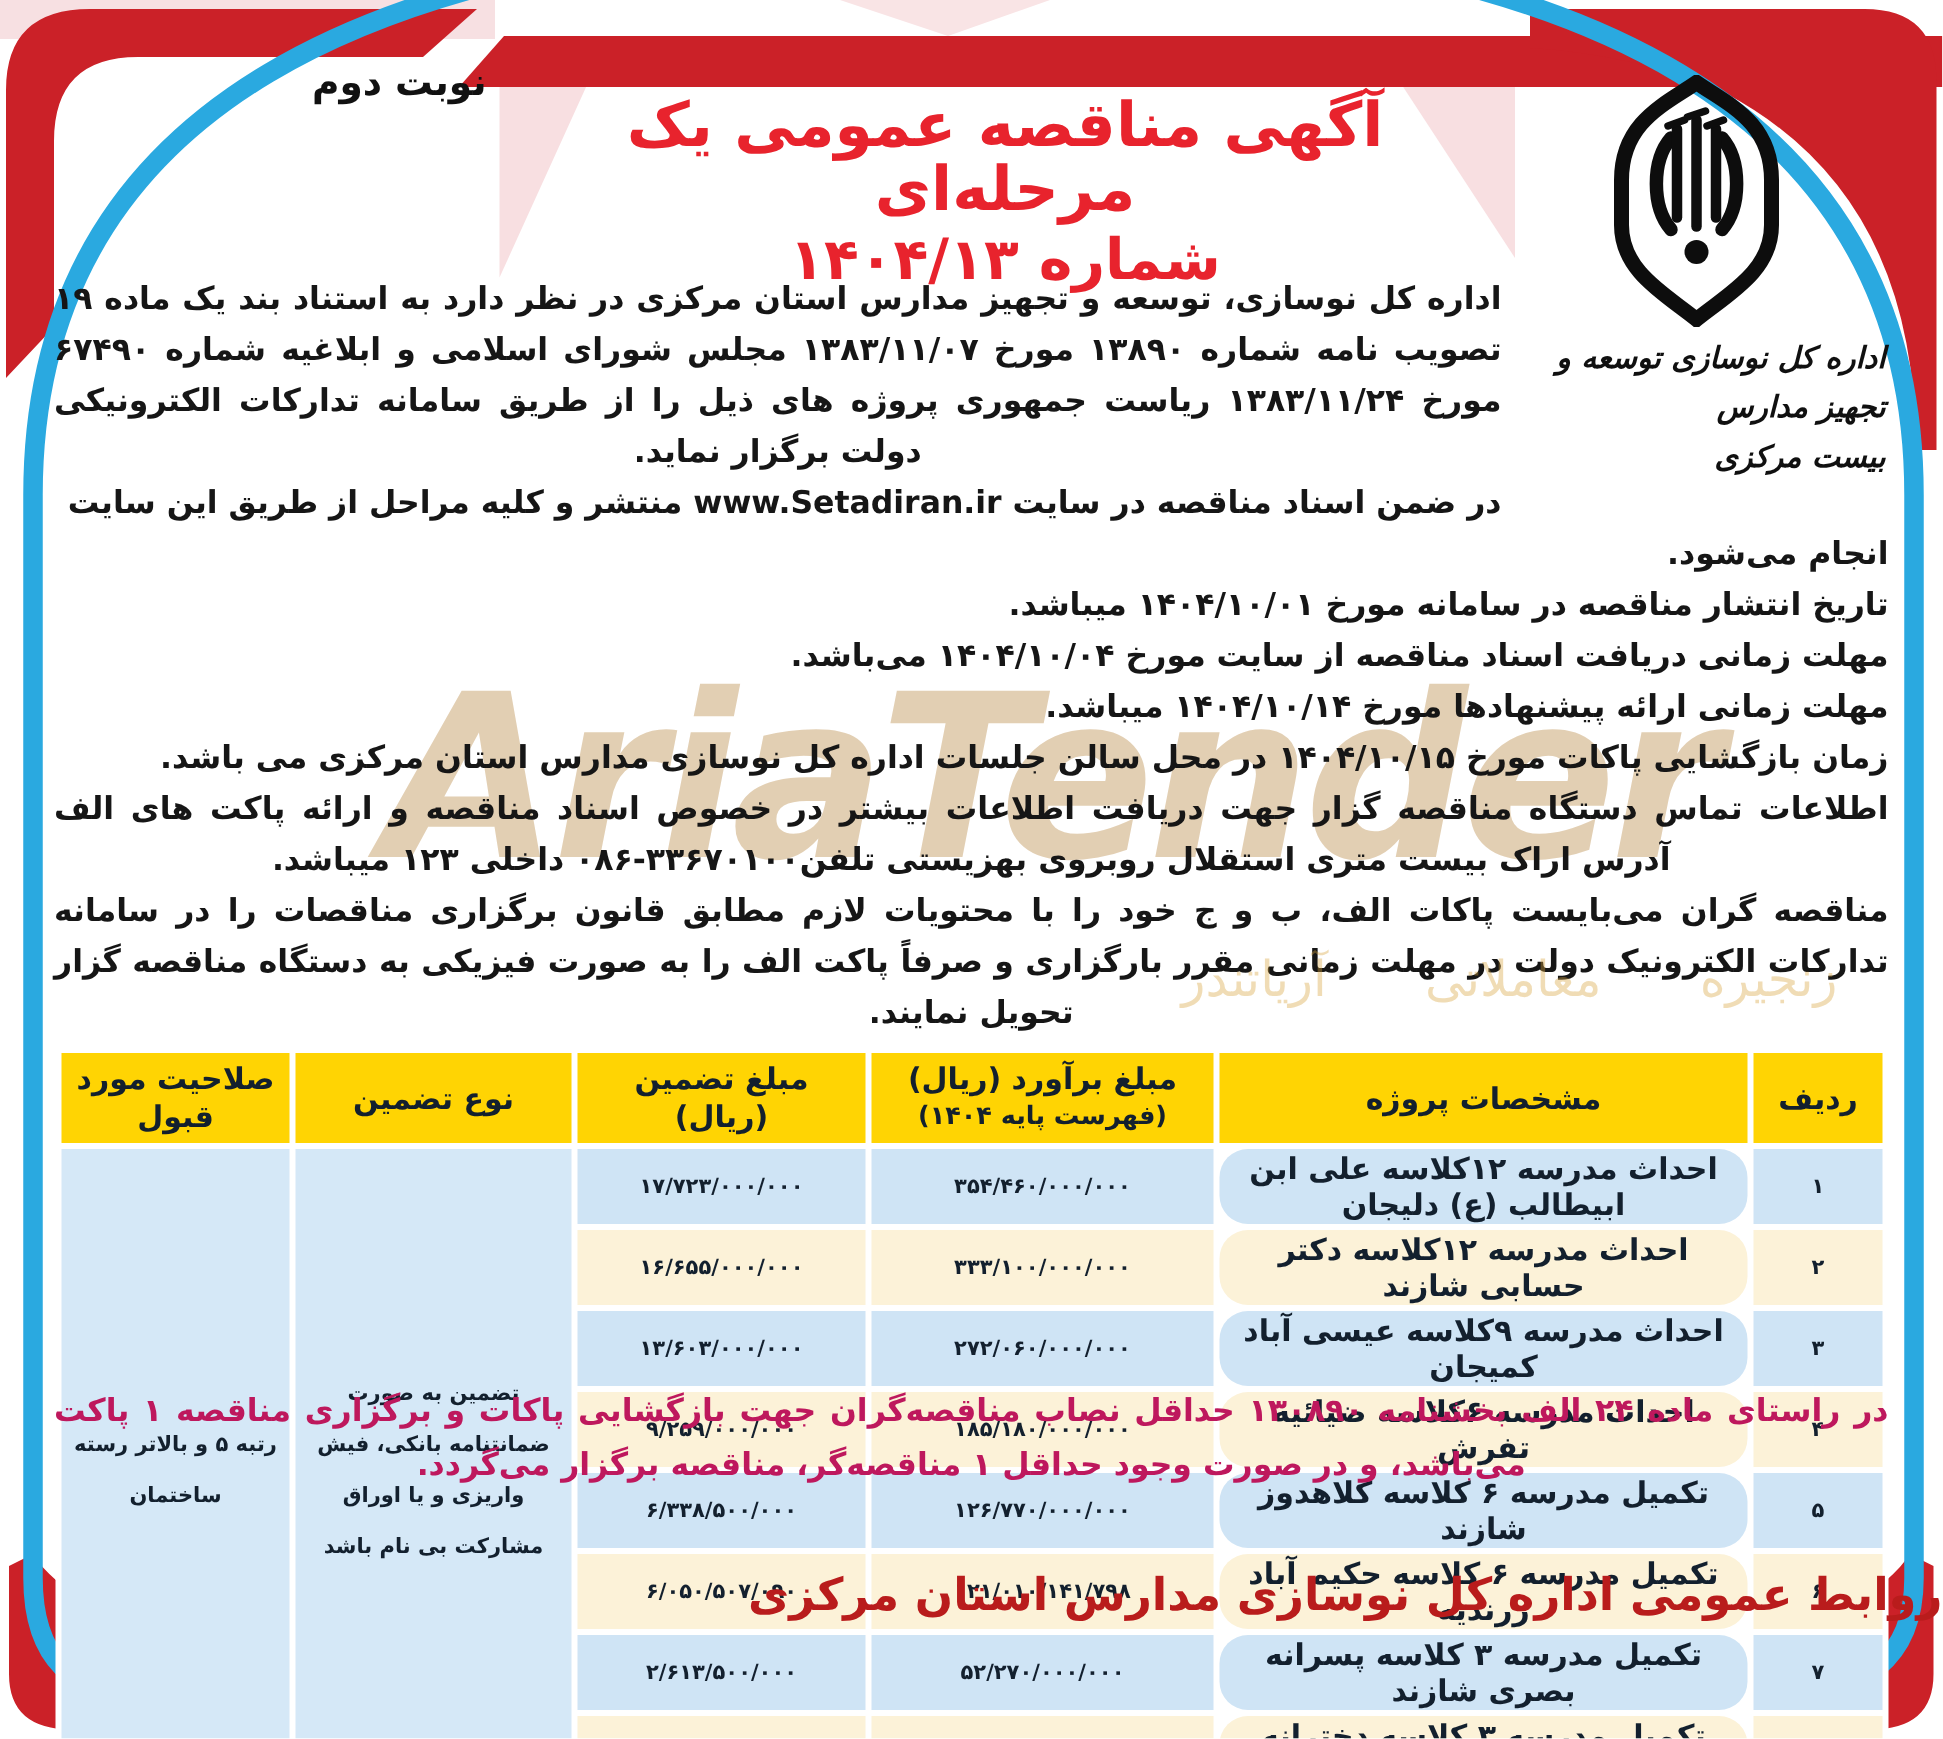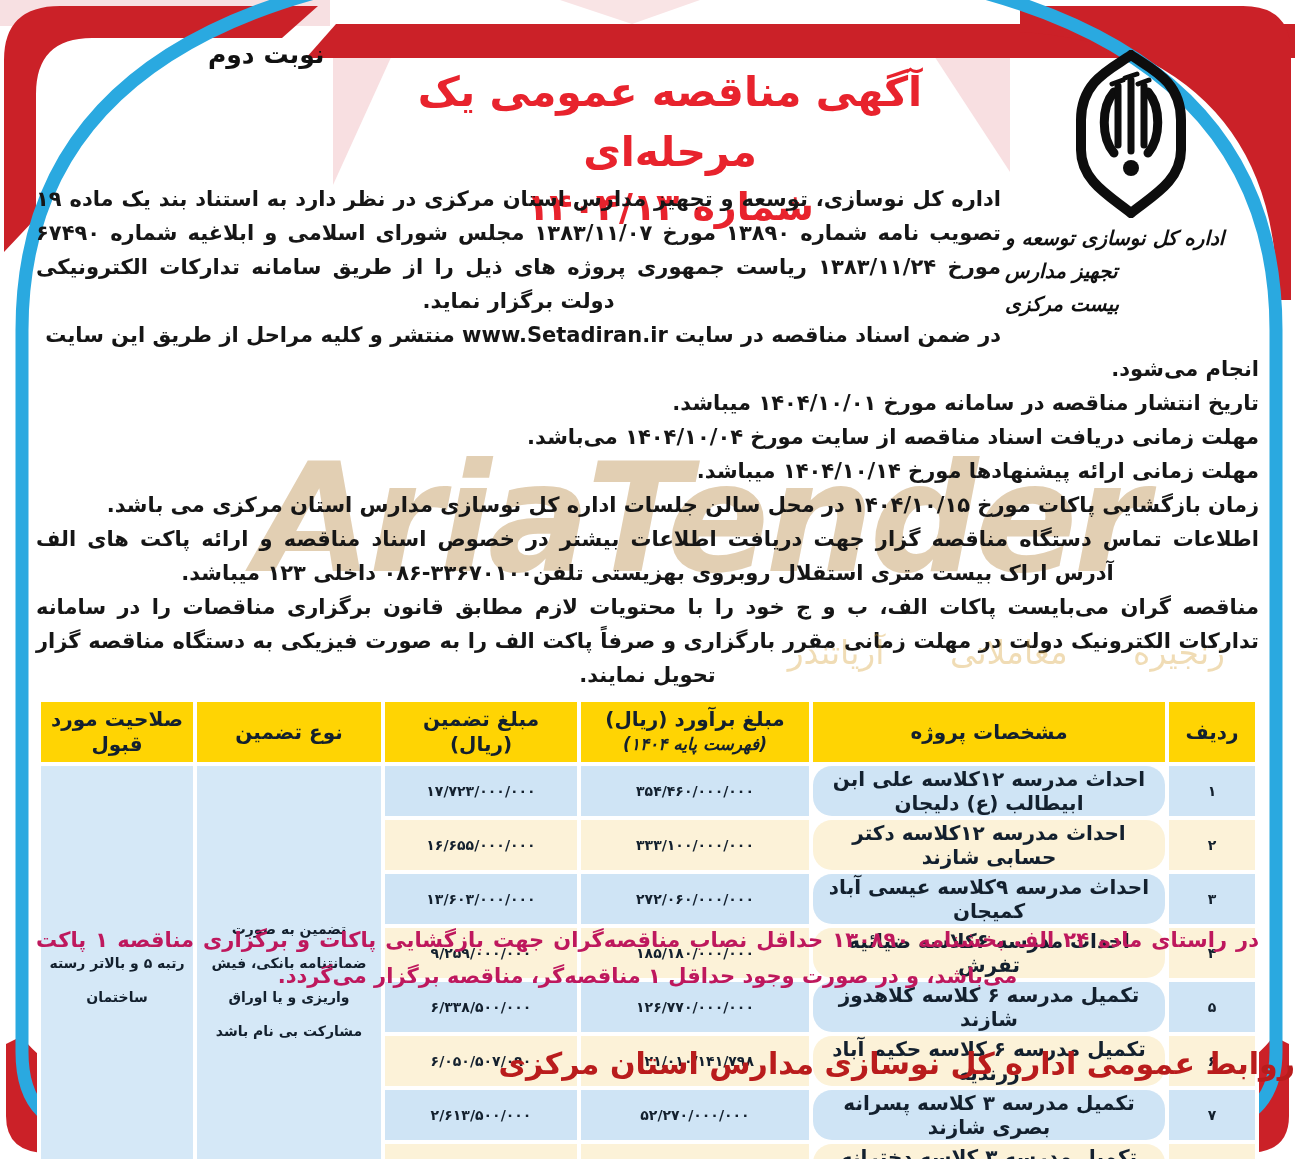--- a/index.html
+++ b/index.html
@@ -11,41 +11,41 @@
 
   
   .wm-latin{position:absolute;left:255px;top:430px;z-index:1;font-size:152px;font-weight:bold;
             color:#a16207;opacity:.30;letter-spacing:-4px;pointer-events:none;direction:ltr;font-style:italic;}
   .wm-fa{position:absolute;right:70px;top:608px;width:1160px;z-index:4;font-size:33px;font-weight:normal;
          color:#d8a53f;opacity:.38;letter-spacing:10px;word-spacing:55px;pointer-events:none;white-space:nowrap;margin-top:25px;}
 
   
   .round-label{position:absolute;top:40px;left:208px;z-index:3;font-size:25px;font-weight:bold;color:#111;}
   .title-block{position:absolute;top:62px;left:330px;width:680px;z-index:3;text-align:center;color:#e8232d;}
-  .title-line1{font-size:41px;font-weight:bold;line-height:60px;}
+  .title-line1{font-size:41px;font-weight:bold;line-height:43px;}
   .title-line2{font-size:38px;font-weight:bold;line-height:50px;}
 
-  .logo-block{position:absolute;top:50px;left:1005px;width:252px;z-index:3;text-align:left;}
+  .logo-block{position:absolute;top:50px;left:1005px;width:252px;z-index:3;text-align:right;}
   .logo-emblem{display:block;margin:0 auto;}
   .logo-caption{margin-top:4px;font-size:20px;font-weight:bold;font-style:italic;line-height:33px;color:#101010;}
 
   
   #content{position:absolute;top:182px;left:36px;right:36px;z-index:3;color:#161616;}
   #content p{margin:0;font-size:21px;font-weight:bold;line-height:34px;}
   .logo-spacer{float:right;width:258px;height:138px;}
   .p-just{text-align:justify;text-align-last:center;}
   .p-line{text-align:right;}
   .closing-indent{text-align:right;padding-right:178px;}
   .lead{font-weight:bold;}
 
   
   table.tender{width:1222px;margin-top:6px;border-collapse:separate;border-spacing:4px;table-layout:fixed;background:#fff;}
   table.tender td,table.tender th{padding:1px 4px;font-weight:bold;color:#13202e;overflow:hidden;}
   th.hd{background:#ffd403;font-size:20px;line-height:25px;height:58px;color:#1a1a1a;}
-  th.hd .sub{font-size:17px;font-style:italic;}
+  th.hd .sub{font-size:17px;}
   tr.r td{height:29px;font-size:14px;text-align:center;}
   tr.r td.proj{font-size:20px;border-radius:19px;}
   tr.r:nth-child(odd) td.cell{background:#cfe4f5;}
   tr.r:nth-child(even) td.cell{background:#fcf2d8;}
   td.merged{background:#d5e8f7;text-align:center;font-size:20px;line-height:34px;color:#1a1a1a;}
 
   
   #closing{position:absolute;top:922px;left:36px;right:36px;z-index:3;color:#be185d;}
   #closing p{margin:0;font-size:21px;font-weight:bold;line-height:36px;}
   .footer-line{position:absolute;top:1046px;left:0;width:100%;z-index:3;text-align:right;

